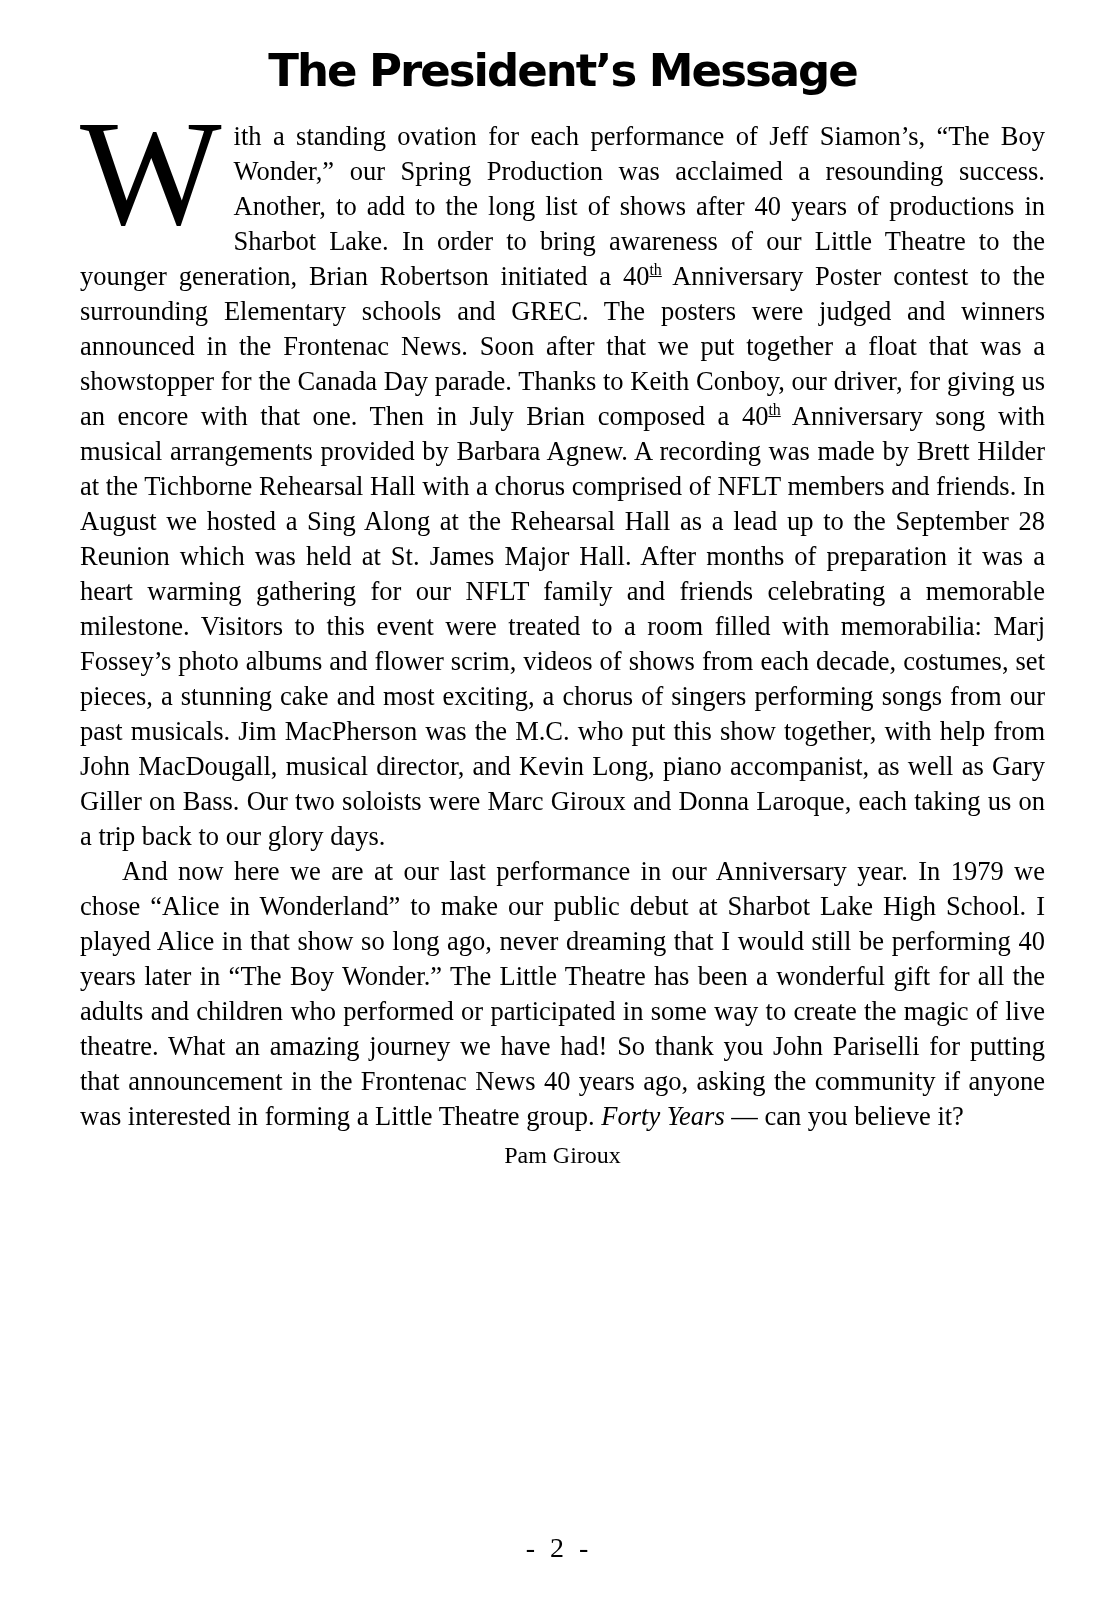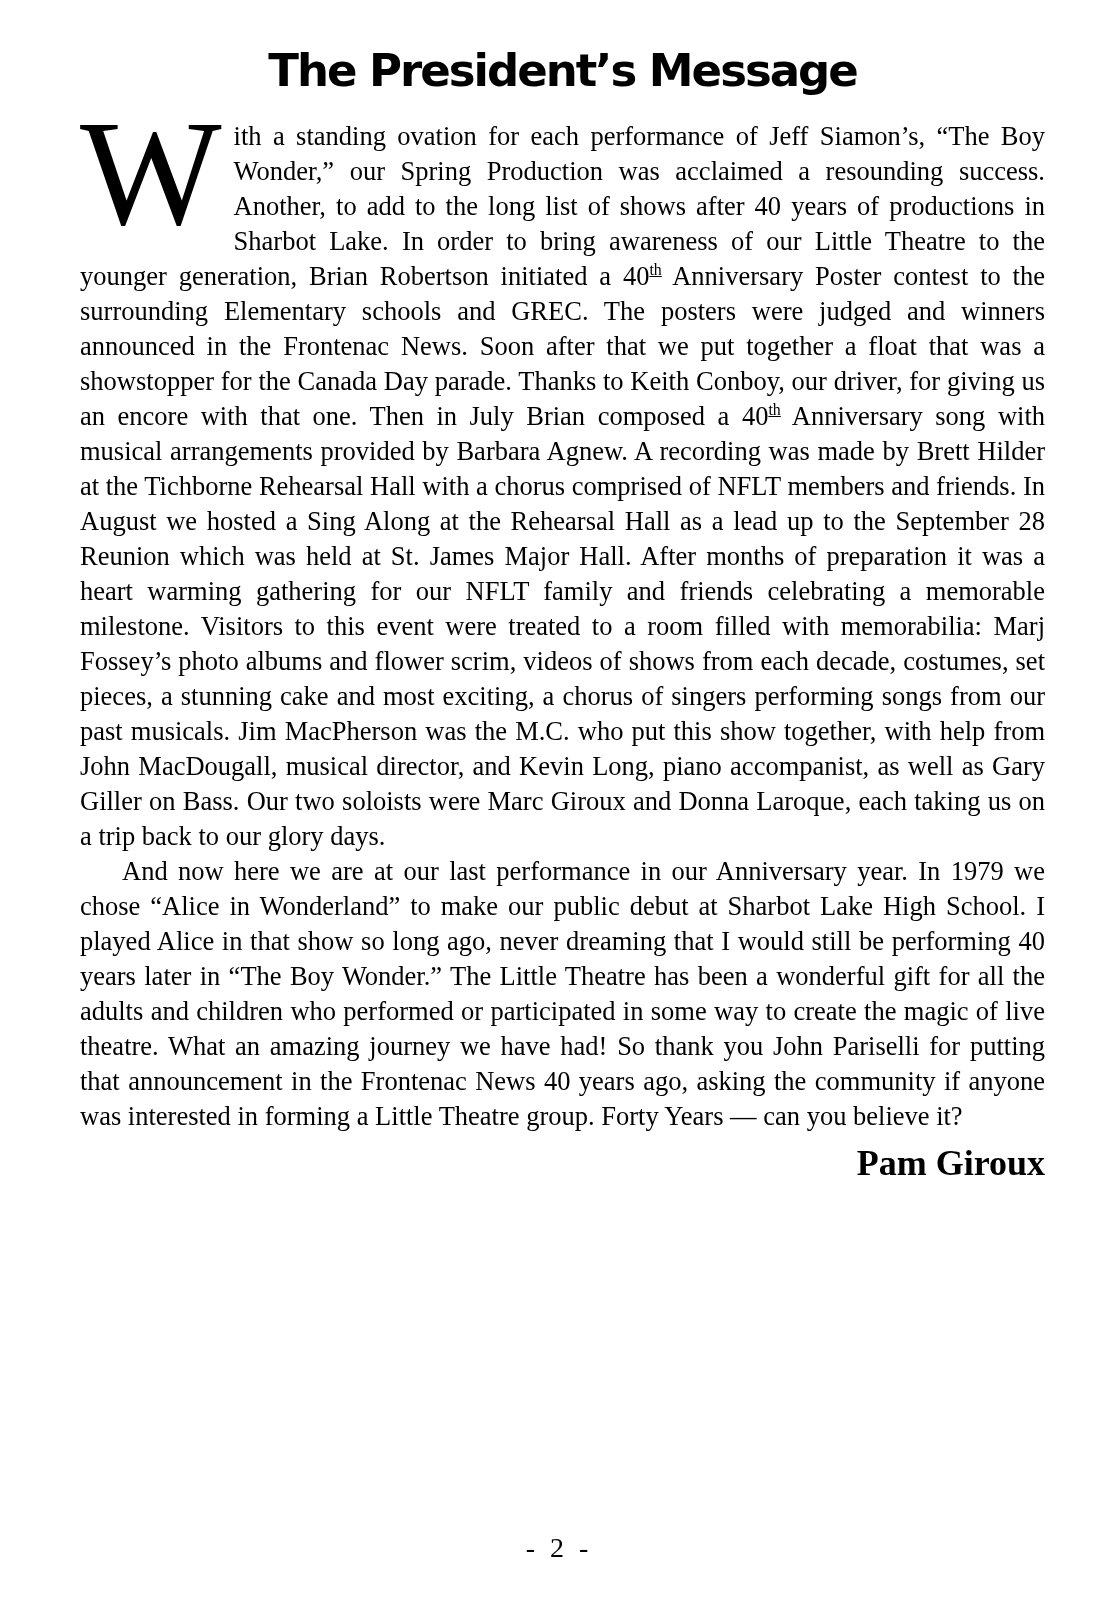--- a/index.html
+++ b/index.html
@@ -43,26 +43,26 @@
     font-weight: 400;
     font-family: "Liberation Serif", serif;
   }
   sup.ord {
     font-size: 0.6em;
     vertical-align: super;
     line-height: 0;
     text-decoration: underline;
   }
   .para2-indent { text-indent: 42px; }
-  .italic { }
+  .italic { font-style: italic; }
   .signature {
-    font-size: 36px;
-    font-weight: 700;
+    font-size: 24px;
+    font-weight: 400;
     margin-top: 8px;
-    text-align: right;
+    text-align: center;
   }
   .page-number {
     position: absolute;
     bottom: 36px;
     left: 0;
     width: 100%;
     text-align: center;
     font-size: 28px;
     letter-spacing: 4px;
   }

